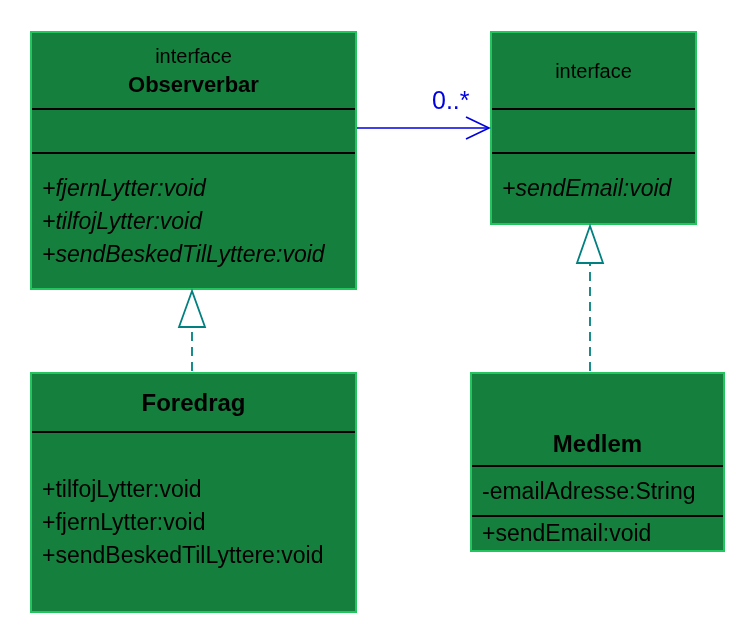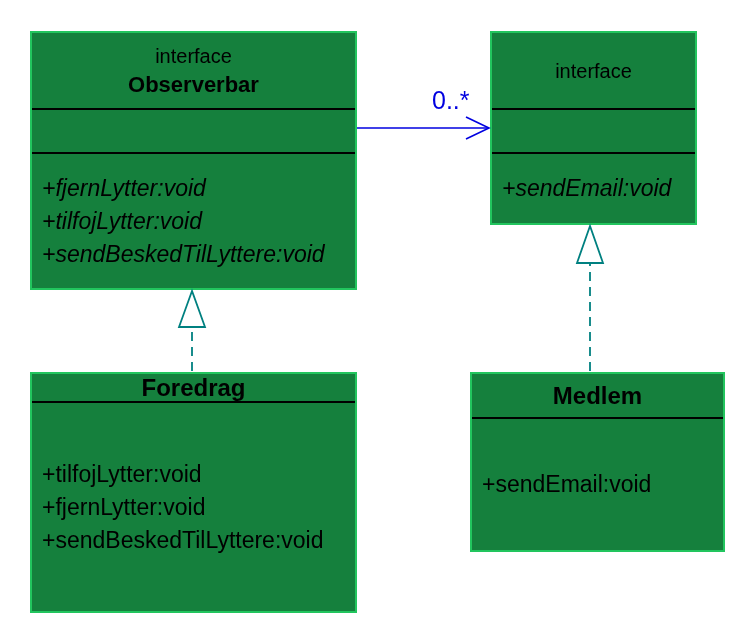--- a/index.html
+++ b/index.html
@@ -62,24 +62,24 @@
     padding-left: 10px;
   }
   
   #box-observerbar { left: 30px;  top: 31px;  width: 327px; height: 259px; }
   #box-observerbar .title-compartment { height: 77px; }
   #box-observerbar .empty-compartment { height: 44px; }
   #box-medlemsif   { left: 490px; top: 31px;  width: 207px; height: 194px; }
   #box-medlemsif .title-compartment { height: 77px; }
   #box-medlemsif .empty-compartment { height: 44px; }
   #box-foredrag    { left: 30px;  top: 372px; width: 327px; height: 241px; }
-  #box-foredrag .title-compartment { height: 29px; }
+  #box-foredrag .title-compartment { height: 59px; }
   #box-foredrag .attr-compartment { height: 63px; }
   #box-medlem      { left: 470px; top: 372px; width: 255px; height: 180px; }
-  #box-medlem .title-compartment { height: 45px; }
+  #box-medlem .title-compartment { height: 57px; margin-top: 48px; }
   #box-medlem .attr-compartment { height: 63px; }
 
   #connector-layer {
     position: absolute;
     left: 0; top: 0;
     width: 736px; height: 628px;
     pointer-events: none;
   }
   #multiplicity-label {
     position: absolute;
@@ -127,20 +127,23 @@
       <div class="member-line">+tilfojLytter:void</div>
       <div class="member-line">+fjernLytter:void</div>
       <div class="member-line">+sendBeskedTilLyttere:void</div>
     </div>
   </div>
 
   <div class="uml-class" id="box-medlem">
     <div class="compartment with-divider title-compartment">
       <div class="class-name">Medlem</div>
     </div>
+    <div class="compartment with-divider attr-compartment">
+      <div class="member-line">-emailAdresse:String</div>
+    </div>
     <div class="compartment members-compartment">
       <div class="member-line">+sendEmail:void</div>
     </div>
   </div>
 
   <svg id="connector-layer" viewBox="0 0 736 628" xmlns="http://www.w3.org/2000/svg">
 
     <g>
       <line x1="357" y1="128" x2="488" y2="128" stroke="#0000e0" stroke-width="1.6"></line>
       <polyline points="466,117 489,128 466,139" fill="none" stroke="#0000e0" stroke-width="1.6"></polyline>

